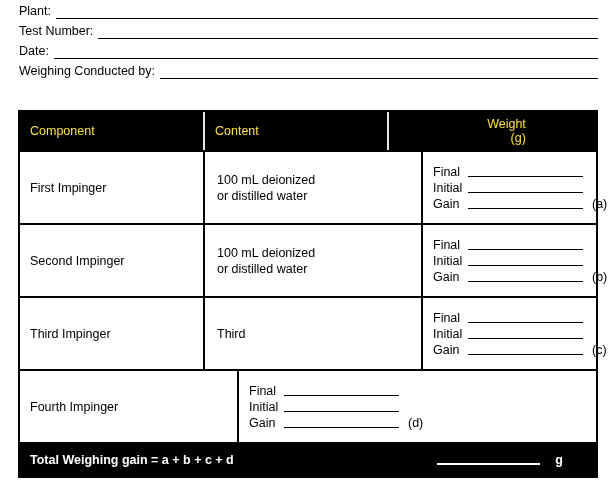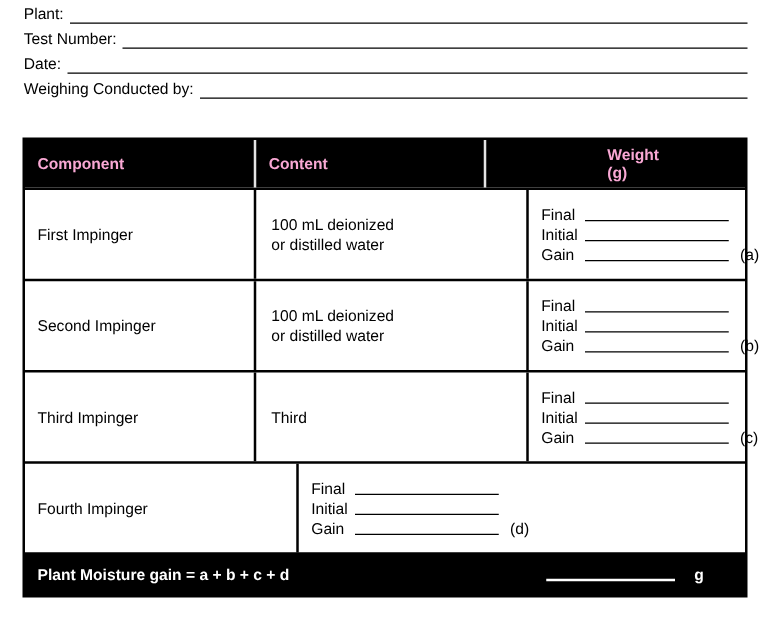--- a/index.html
+++ b/index.html
@@ -21,26 +21,26 @@
     border-bottom: 1.6px solid #000; height: 1px;
   }
 
   
   .data-table {
     position: absolute; left: 18px; top: 110px; width: 580px; height: 368px;
     border: 2px solid #000; background: #fff;
   }
   .t-header {
     display: grid; grid-template-columns: 183px 184px auto;
-    height: 38px; background: #000; color: #f9a8d4; font-weight: bold;
+    height: 38px; background: #000; color: #fde047; font-weight: normal;
   }
   .hc { display: flex; align-items: center; padding-left: 10px; }
   .hc + .hc { border-left: 2px solid #e5e5e5; }
   .hc-weight { justify-content: center; padding-left: 0; }
-  .hc-weight span { text-align: left; white-space: pre-line; line-height: 14px; margin-left: 28px; }
+  .hc-weight span { text-align: right; white-space: pre-line; line-height: 14px; margin-left: 28px; }
 
   .t-row {
     display: grid; grid-template-columns: 183px 184px auto;
     height: 73px; border-top: 2px solid #000;
   }
   .t-row:first-of-type { border-top: none; }
   .bc { display: flex; align-items: center; padding-left: 10px; }
   .bc + .bc { border-left: 2px solid #000; }
   .bc-content { padding-left: 12px; }
   .bc-content span { white-space: pre-line; line-height: 16px; }
@@ -175,19 +175,19 @@
         </div>
         <div class="wline">
           <span class="wlabel">Gain</span>
           <span class="wunder"></span>
           <span class="wtag">(d)</span>
         </div>
       </div>
     </div>
 
     <div class="t-footer">
-      <span>Plant Moisture gain = a + b + c + d</span>
+      <span>Total Weighing gain = a + b + c + d</span>
       <span class="f-under"></span>
       <span class="f-unit">g</span>
     </div>
 
   </div>
 </div>
 
 </body></html>

